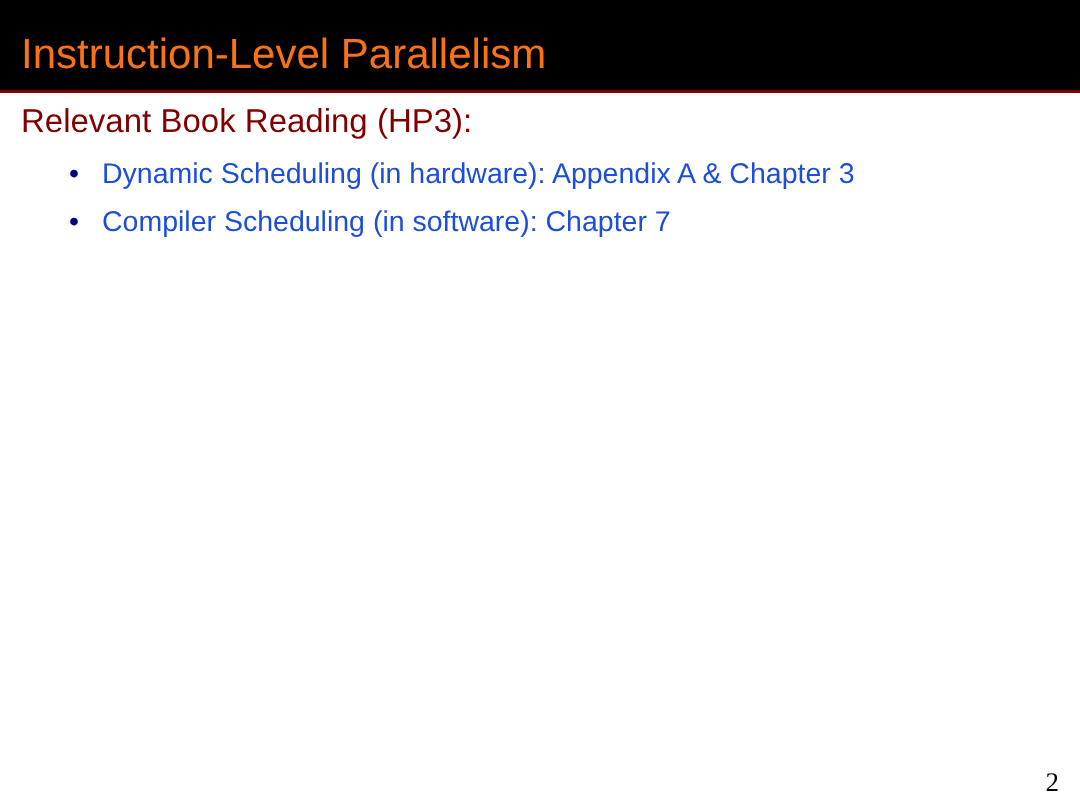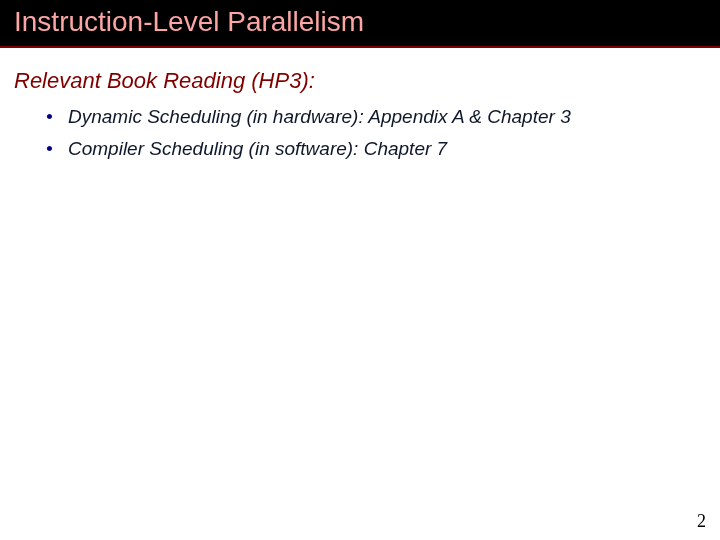--- a/index.html
+++ b/index.html
@@ -6,47 +6,46 @@
   body {
     width: 720px;
     height: 540px;
     font-family: Tahoma, Verdana, sans-serif;
     background: #ffffff;
     position: relative;
     overflow: hidden;
   }
   .titlebar {
     background: #000000;
-    color: #fca5a5;
+    color: #f97316;
     font-size: 28px;
-    padding: 6px 14px 8px 14px;
+    padding: 20px 14px 8px 14px;
     font-weight: 400;
   }
   .accent-line {
     height: 2px;
     background: #800000;
     width: 100%;
   }
   .content {
-    padding: 20px 14px;
-    font-style: italic;
+    padding: 6px 14px;
   }
   .section-heading {
     color: #800000;
     font-size: 22px;
     font-weight: 400;
     margin-bottom: 8px;
   }
   .bullet-list {
     list-style: none;
     padding-left: 32px;
   }
   .bullet-item {
     position: relative;
-    color: #0f172a;
+    color: #1d4ed8;
     font-size: 19px;
     line-height: 1.6;
     padding-left: 22px;
     margin-bottom: 2px;
   }
   .bullet-item::before {
     content: "•";
     position: absolute;
     left: 0;
     top: 0;

